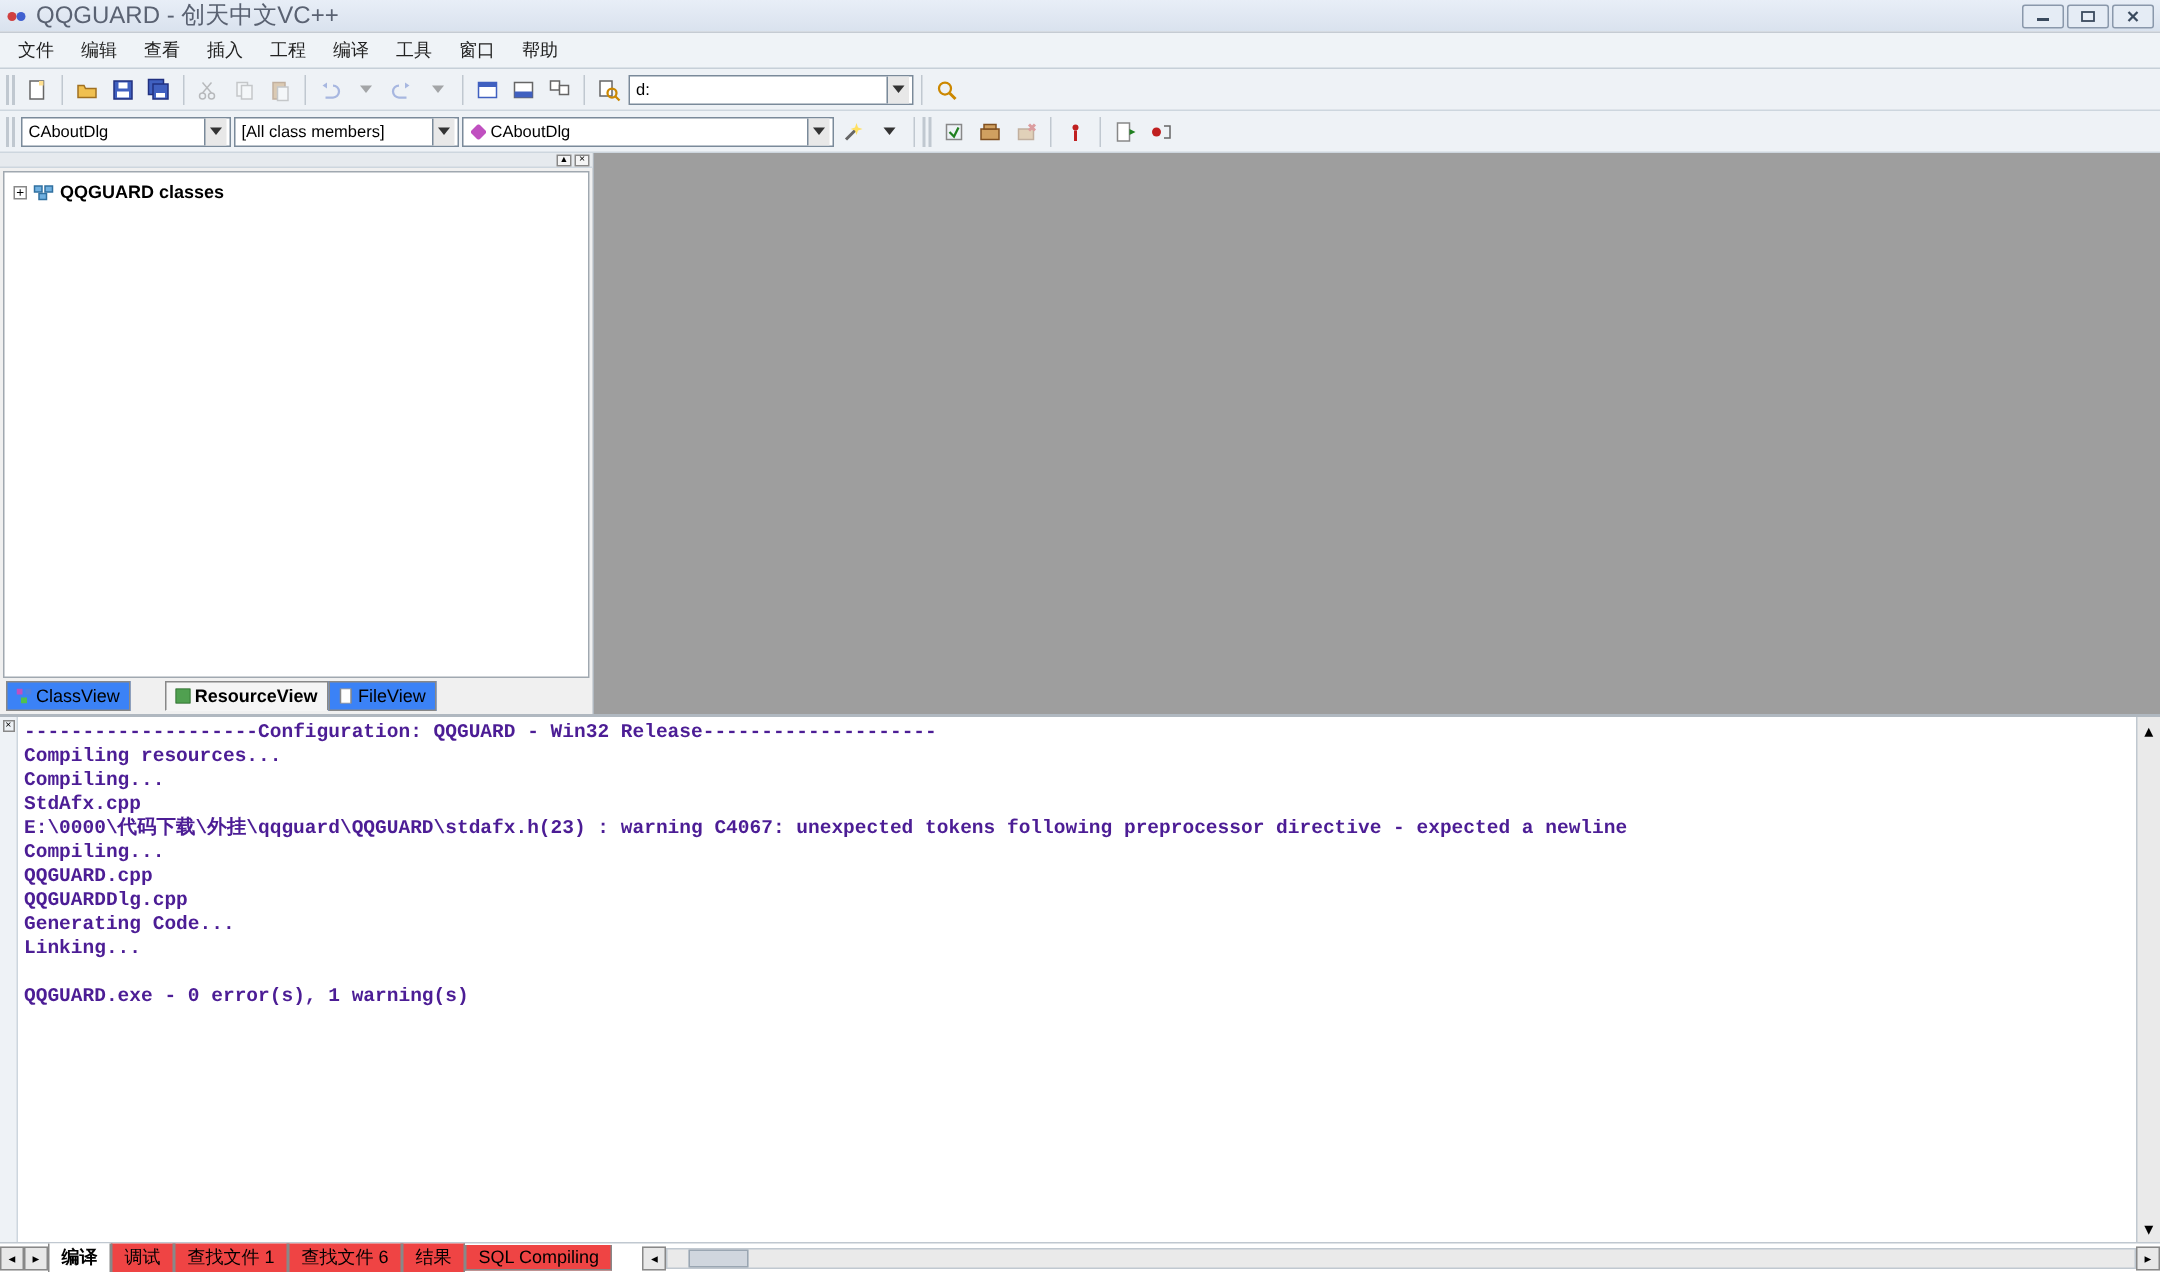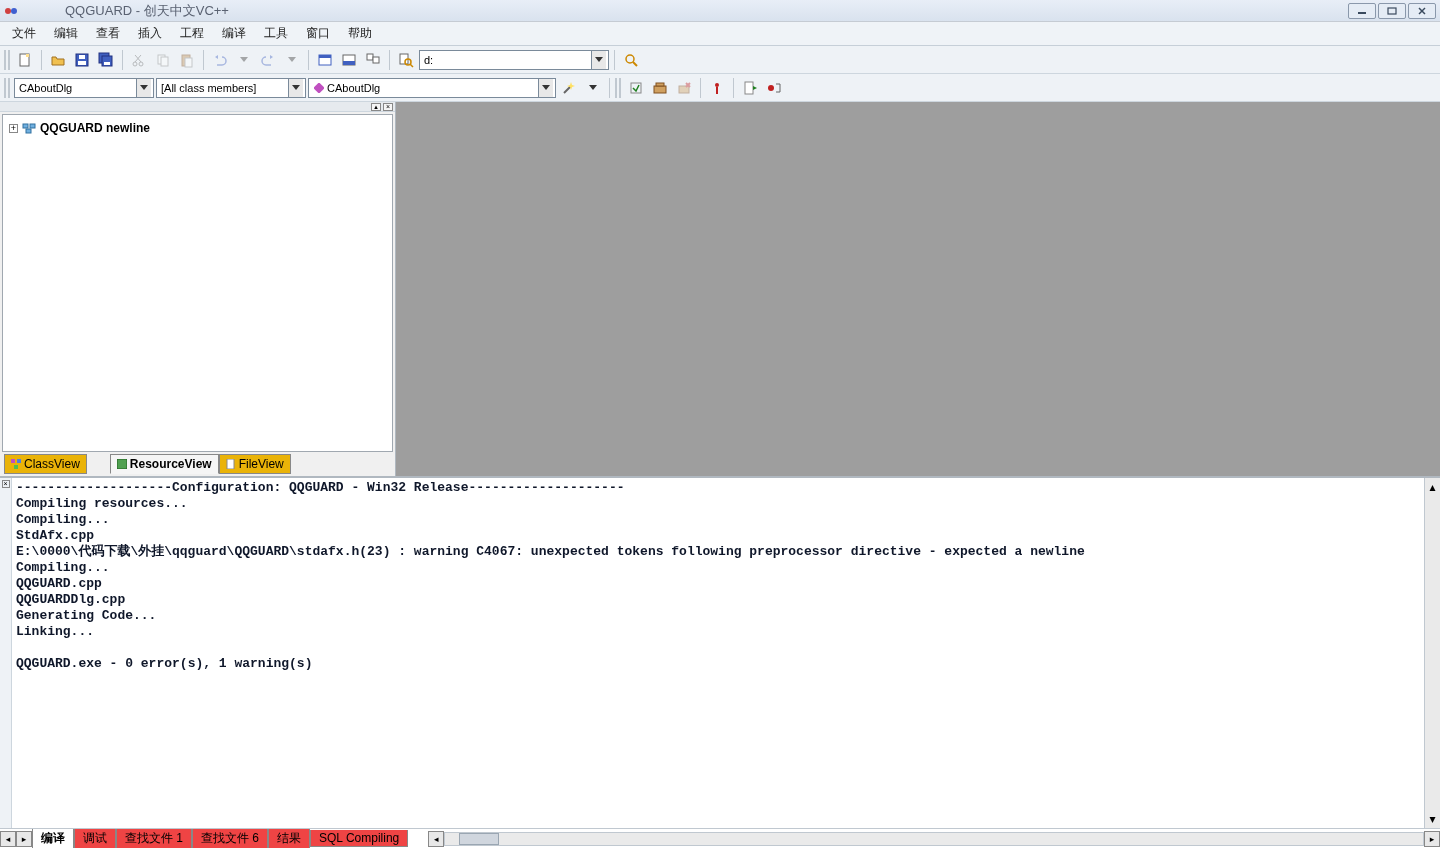--- a/index.html
+++ b/index.html
@@ -1,21 +1,21 @@
 <!DOCTYPE html>
 <html><head>
 <meta charset="utf-8">
 <style>
 * { box-sizing: border-box; margin: 0; padding: 0; }
 body { font-family: "Microsoft YaHei", Tahoma, sans-serif; font-size: 12px; background: #f0f0f0; width: 1440px; height: 848px; overflow: hidden; display: flex; flex-direction: column; }
 
 
 .titlebar { height: 22px; background: linear-gradient(#e8eef7,#d9e2ee); display: flex; align-items: center; justify-content: space-between; padding: 0 4px; border-bottom: 1px solid #c5cbd3; }
 .titlebar-left { display: flex; align-items: center; gap: 6px; }
-.titlebar-title { color: #5a6272; font-size: 13px; margin-left: 41px; }
+.titlebar-title { color: #5a6272; font-size: 16px; }
 .titlebar-btns { display: flex; gap: 2px; }
 .titlebar-btn { width: 28px; height: 16px; border: 1px solid #8a98ab; border-radius: 2px; background: #e5ecf5; display: flex; align-items: center; justify-content: center; font-size: 10px; color: #3a4a5e; cursor: default; }
 
 
 .menubar { height: 24px; background: #eff3f7; border-bottom: 1px solid #c6cfd8; display: flex; align-items: center; padding: 0 4px; gap: 2px; }
 .menubar-item { padding: 2px 8px; font-size: 12px; color: #222; cursor: default; }
 
 
 .toolbar-row { height: 28px; background: #eef2f6; border-bottom: 1px solid #cdd6de; display: flex; align-items: center; padding: 0 4px; gap: 2px; }
 .tb-grip { width: 6px; height: 20px; border-left: 2px solid #c0c8d0; border-right: 2px solid #c0c8d0; margin-right: 2px; }
@@ -27,32 +27,32 @@
 .main-area { flex: 1; display: flex; min-height: 0; }
 
 
 .left-panel { width: 396px; display: flex; flex-direction: column; border-right: 1px solid #b0b8c0; }
 .left-grip { height: 10px; background: #e6eaee; border-bottom: 1px solid #cdd6de; display: flex; align-items: center; justify-content: flex-end; padding-right: 2px; gap: 2px; }
 .left-grip .sm { width: 10px; height: 8px; border: 1px solid #888; background: #f5f5f5; font-size: 7px; line-height: 6px; text-align: center; }
 .tree-area { flex: 1; margin: 2px; border: 1px solid #a0a8b0; background: #fff; padding: 6px; }
 .tree-row { display: flex; align-items: center; gap: 4px; font-size: 12px; font-weight: bold; }
 .tree-plus { width: 9px; height: 9px; border: 1px solid #888; font-size: 9px; line-height: 7px; text-align: center; font-weight: normal; }
 .view-tabs { display: flex; padding: 0 4px 2px; gap: 0; }
-.view-tab { border: 1px solid #888; background: #eab308; padding: 2px 6px; font-size: 12px; display: flex; align-items: center; gap: 3px; cursor: default; }
+.view-tab { border: 1px solid #888; background: #3b82f6; padding: 2px 6px; font-size: 12px; display: flex; align-items: center; gap: 3px; cursor: default; }
 .view-tab.active { background: #f5f5f5; border-bottom: 1px solid #f5f5f5; font-weight: bold; margin-left: 23px; }
 
 
 .editor-area { flex: 1; background: #9e9e9e; }
 
 
 .output-panel { height: 372px; border-top: 2px solid #b0b8c0; display: flex; flex-direction: column; background: #fff; }
 .output-body { flex: 1; display: flex; overflow: hidden; }
 .output-left-grip { width: 12px; background: #eef2f6; border-right: 1px solid #cdd6de; display: flex; flex-direction: column; align-items: center; padding-top: 2px; gap: 2px; }
 .output-left-grip .sm { width: 8px; height: 8px; border: 1px solid #888; font-size: 7px; line-height: 6px; text-align: center; }
-.output-text { flex: 1; font-family: "Courier New", monospace; font-size: 13px; font-weight: bold; white-space: pre; padding: 2px 4px; overflow: auto; color: #0f172a; line-height: 16px; }
+.output-text { flex: 1; font-family: "Courier New", monospace; font-size: 13px; font-weight: bold; white-space: pre; padding: 2px 4px; overflow: auto; color: #4c1d95; line-height: 16px; }
 .output-scroll-right { width: 16px; background: #eaeaea; border-left: 1px solid #c0c8d0; display: flex; flex-direction: column; align-items: center; justify-content: space-between; padding: 2px 0; }
 .output-tabs-row { height: 20px; display: flex; align-items: center; gap: 0; border-top: 1px solid #c0c8d0; }
 .output-tabs-row .arrow { width: 16px; height: 16px; border: 1px solid #888; background: #e8e8e8; display: flex; align-items: center; justify-content: center; font-size: 9px; }
 .output-tab { border: 1px solid #888; border-top: none; padding: 1px 8px; font-size: 12px; background: #ef4444; cursor: default; }
 .output-tab.active { background: #fff; font-weight: bold; }
 .output-hscroll { flex: 1; display: flex; align-items: center; justify-content: space-between; margin-left: 20px; }
 .output-hscroll .bar { flex: 1; height: 14px; background: #eaeaea; border: 1px solid #c0c8d0; position: relative; }
 .output-hscroll .thumb { position: absolute; left: 14px; width: 40px; height: 12px; background: #d0d6de; border: 1px solid #9aa6b2; }
 
 svg { display: block; }
@@ -299,21 +299,21 @@
     <div class="tree-area">
       <div class="tree-row">
         <span class="tree-plus">+</span>
         <span>
             <svg width="14" height="14">
               <rect x="1" y="3" width="5" height="4" fill="#70b0e0" stroke="#3070a0"></rect>
               <rect x="8" y="3" width="5" height="4" fill="#70b0e0" stroke="#3070a0"></rect>
               <rect x="4" y="8" width="5" height="4" fill="#70b0e0" stroke="#3070a0"></rect>
             </svg>
           </span>
-        <span>QQGUARD newline</span>
+        <span>QQGUARD classes</span>
       </div>
     </div>
     <div class="view-tabs">
       <div class="view-tab">
           <span>
             <svg width="10" height="10">
               <rect x="0" y="0" width="4" height="4" fill="#c050c0"></rect>
               <rect x="6" y="0" width="4" height="4" fill="#5080e0"></rect>
               <rect x="3" y="6" width="4" height="4" fill="#50c050"></rect>
             </svg>

